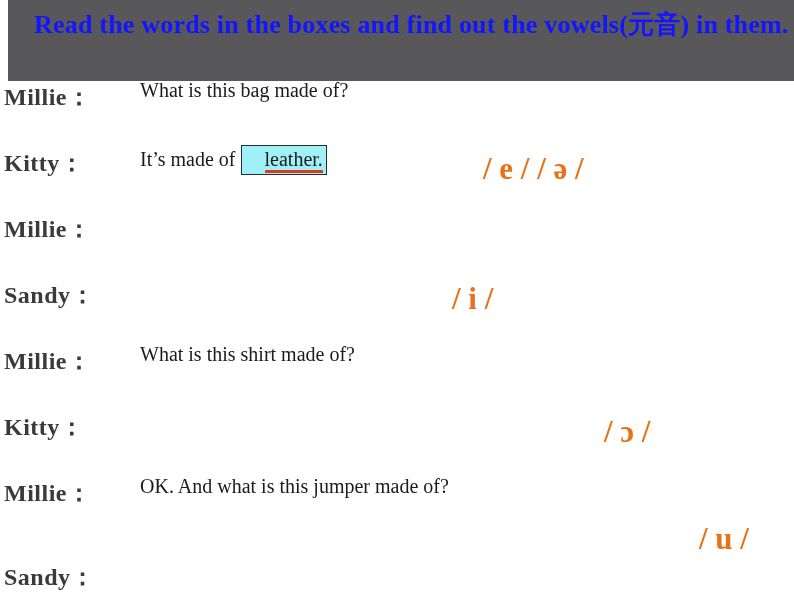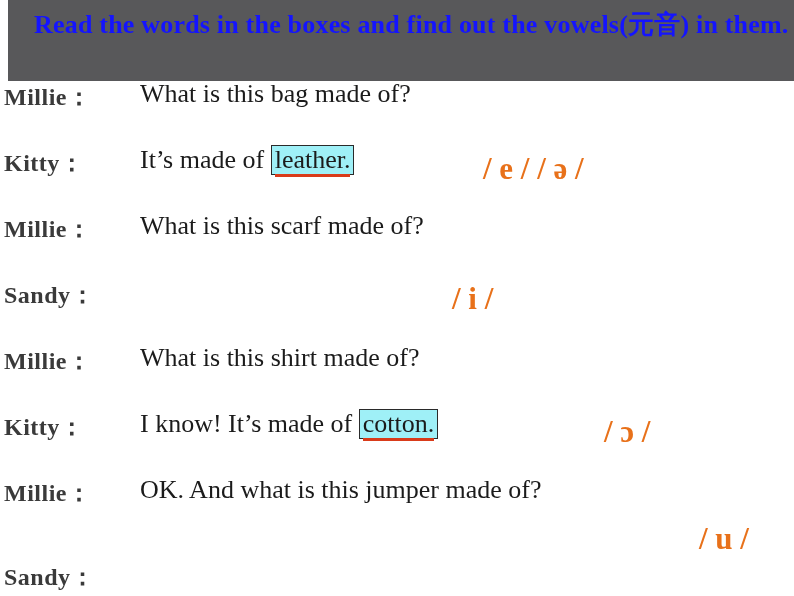--- a/index.html
+++ b/index.html
@@ -62,38 +62,39 @@
     font-size: 24px;
     color: #3a3a3a;
     white-space: nowrap;
     letter-spacing: 0.5px;
   }
 
   .utt {
     position: absolute;
     top: -2px;
     font-family: "Liberation Serif", serif;
-    font-size: 26px;
+    font-size: 20px;
     color: #1b1b1b;
     white-space: nowrap;
   }
 
   
   .wordbox {
     display: inline-block;
     background: #9ff0f7;
     border: 1px solid #2a2a2a;
     padding: 0 3px 1px 3px;
     line-height: 27px;
     position: relative;
     vertical-align: baseline;
   }
   .wordbox .u {
     border-bottom: 3px solid #d93b1a;
     padding-bottom: 0px;
+    margin-left: 20px;
   }
 
   
   .phon {
     position: absolute;
     font-family: "Liberation Serif", serif;
     font-size: 31px;
     color: #e8711a;
     font-weight: bold;
     white-space: nowrap;
@@ -116,38 +117,34 @@
   <div class="line" style="top:66px;">
     <span class="speaker">Kitty：</span>
     <span class="utt" style="left:140px;">
       <span>It’s made of </span><span class="wordbox"><span class="u">leather.</span></span>
     </span>
     <span class="phon" style="left:483px; top:4px;">/ e / / ə /</span>
   </div>
 
   <div class="line" style="top:132px;">
     <span class="speaker">Millie：</span>
-    <span class="utt" style="left:140px;">What is this scarf made of?</span>
   </div>
 
   <div class="line" style="top:198px;">
     <span class="speaker">Sandy：</span>
     <span class="phon" style="left:452px; top:2px;">/ i /</span>
   </div>
 
   <div class="line" style="top:264px;">
     <span class="speaker">Millie：</span>
     <span class="utt" style="left:140px;">What is this shirt made of?</span>
   </div>
 
   <div class="line" style="top:330px;">
     <span class="speaker">Kitty：</span>
-    <span class="utt" style="left:140px;">
-      <span>I know! It’s made of </span><span class="wordbox"><span class="u">cotton.</span></span>
-    </span>
     <span class="phon" style="left:604px; top:3px;">/ ɔ /</span>
   </div>
 
   <div class="line" style="top:396px;">
     <span class="speaker">Millie：</span>
     <span class="utt" style="left:140px;">OK. And what is this jumper made of?</span>
   </div>
 
   <div class="line" style="top:462px;">
     <span class="speaker" style="top:18px;">Sandy：</span>

